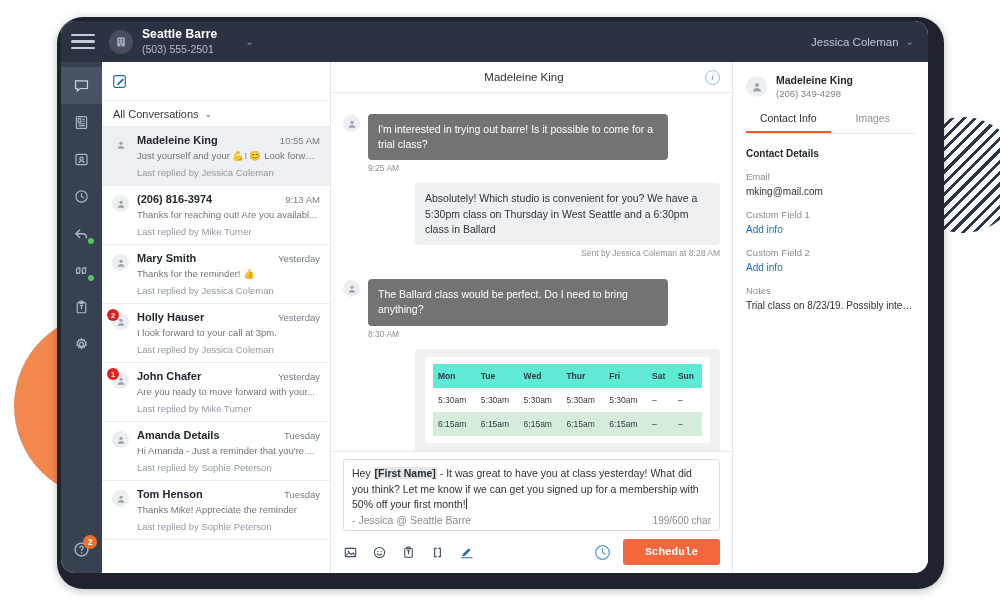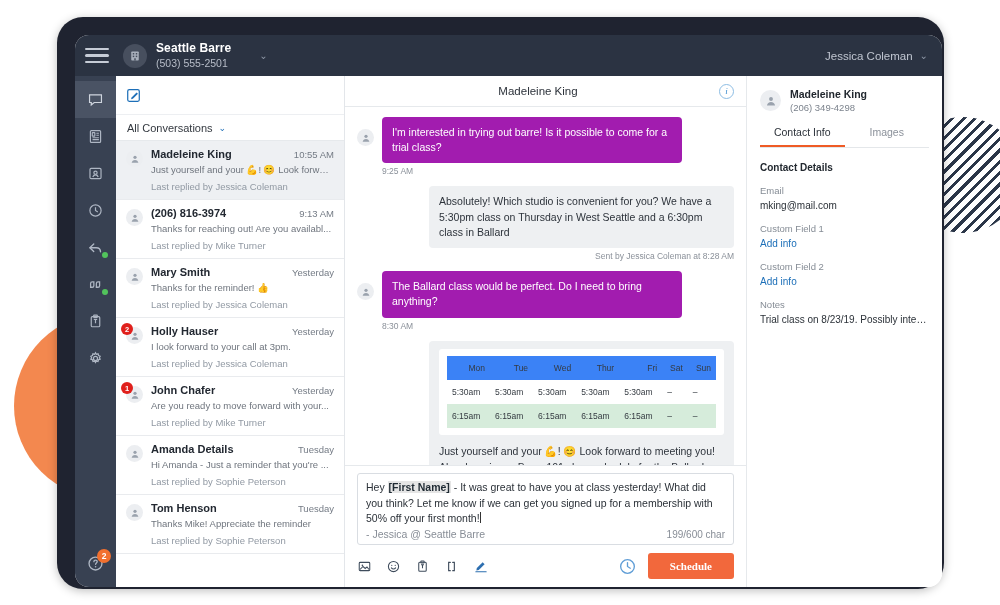--- a/index.html
+++ b/index.html
@@ -27,21 +27,21 @@
     );
     z-index: 1;
   }
 
   
   .device {
     position: absolute; left: 57px; top: 17px;
     width: 887px; height: 572px;
     background: #1f2330;
     border-radius: 26px;
-    padding: 18px;
+    padding: 4px;
     z-index: 3;
     box-shadow: 0 2px 10px rgba(0,0,0,.25);
   }
   .screen {
     position: relative;
     width: 867px; height: 552px;
     border-radius: 14px;
     overflow: hidden;
     background: #ffffff;
     display: flex; flex-direction: column;
@@ -183,32 +183,32 @@
   .msg-row.out { justify-content:flex-end; }
   .msg-av {
     width:17px; height:17px; border-radius:50%; background:#eceef1;
     flex:0 0 17px; margin-right:8px; margin-top:12px;
     display:flex; align-items:center; justify-content:center; color:#9aa2ad;
   }
   .bubble {
     max-width: 300px; border-radius:4px; padding:8px 10px;
     font-size:10.5px; line-height:1.45;
   }
-  .bubble.in  { background:#a21caf; color:#ffffff; }
+  .bubble.in  { background:#737373; color:#ffffff;margin-top:11px; }
   .bubble.out { background:#eef0f2; color:#2d333b; }
   .bubble.out.wide { max-width:305px;margin-left:15px; }
   .msg-meta { font-size:8.5px; color:#8a9099; margin:2px 0 10px 25px; }
   .msg-meta.right { text-align:right; margin:2px 0 10px 0; }
 
   
   .sched-card { background:#ffffff; border-radius:3px; padding:7px 8px; margin-bottom:9px; }
   table.sched { width:100%; border-collapse:collapse; font-size:8.5px; }
   table.sched th {
-    background:#3b82f6; color:#343a41; font-weight:normal;
-    text-align:right; padding:6px 5px;
+    background:#5eead4; color:#343a41; font-weight:bold;
+    text-align:left; padding:6px 5px;
   }
   table.sched td { padding:6px 5px; color:#343a41; }
   table.sched tr.alt td { background:#d6ecdb; }
   .sched-note { font-size:10.5px; line-height:1.5; color:#2d333b; }
 
   
   .composer { flex:0 0 auto; border-top:1px solid #e6e9ec; padding:7px 12px 8px 12px; }
   .composer-box {
     border:1px solid #d9dde2; border-radius:3px; padding:6px 8px 4px 8px;
     min-height:58px; position:relative;
@@ -221,21 +221,21 @@
   .composer-sig { font-size:10.5px; color:#878d96; flex:1 1 auto; }
   .char-count { font-size:10px; color:#878d96; }
   .composer-bar { display:flex; align-items:center; margin-top:8px; }
   .tool { margin-right:14px; color:#3f4c5c; cursor:pointer; display:flex; }
   .tool.pen { color:#2d6fb0; }
   .bar-spacer { flex:1 1 auto; }
   .clock-btn { color:#5f9dd6; margin-right:11px; cursor:pointer; display:flex; }
   .schedule-btn {
     background:#f2683c; color:#ffffff; border:none; border-radius:3px;
     font-size:11px; font-weight:bold; padding:7px 22px; cursor:pointer;
-    font-family:Liberation Serif, serif;
+    font-family:Liberation Mono, monospace;
   }
 
   
   .contact {
     width:196px; flex:0 0 196px; border-left:1px solid #e6e9ec;
     background:#fff; padding:12px 13px 0 13px;
   }
   .contact-head { display:flex; gap:9px; align-items:center; }
   .contact-av {
     width:21px; height:21px; border-radius:50%; background:#eceef1;

